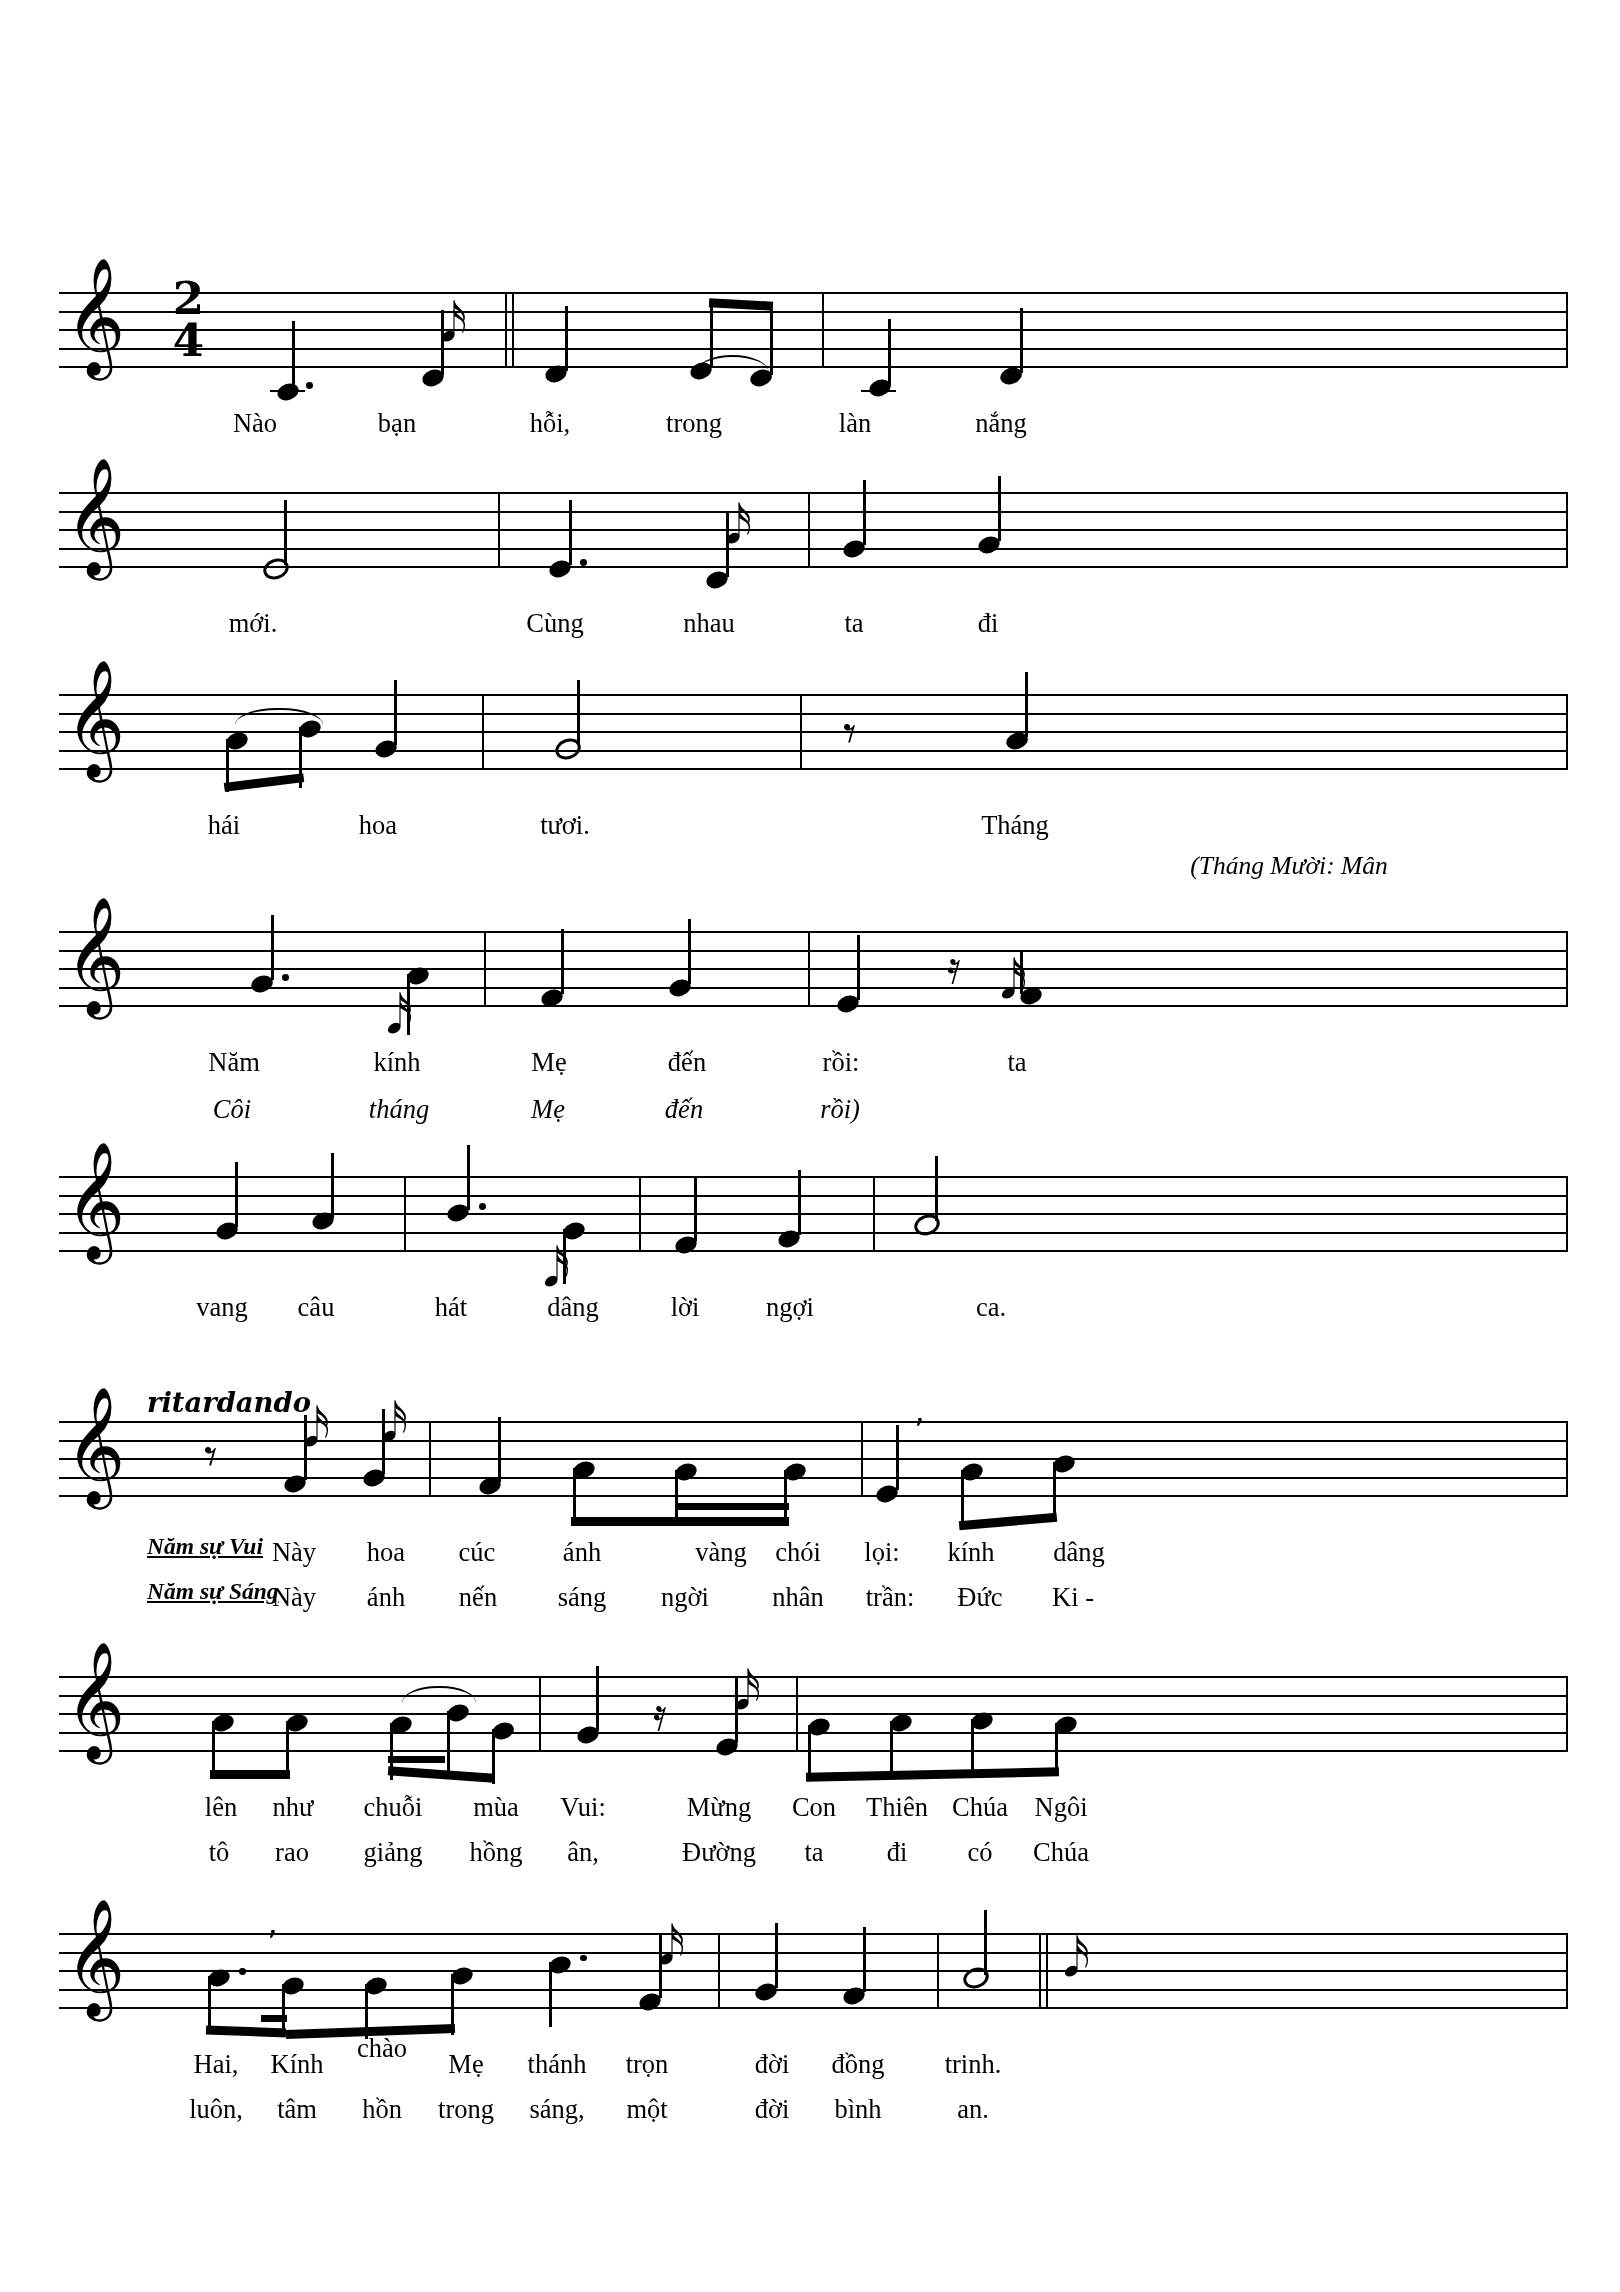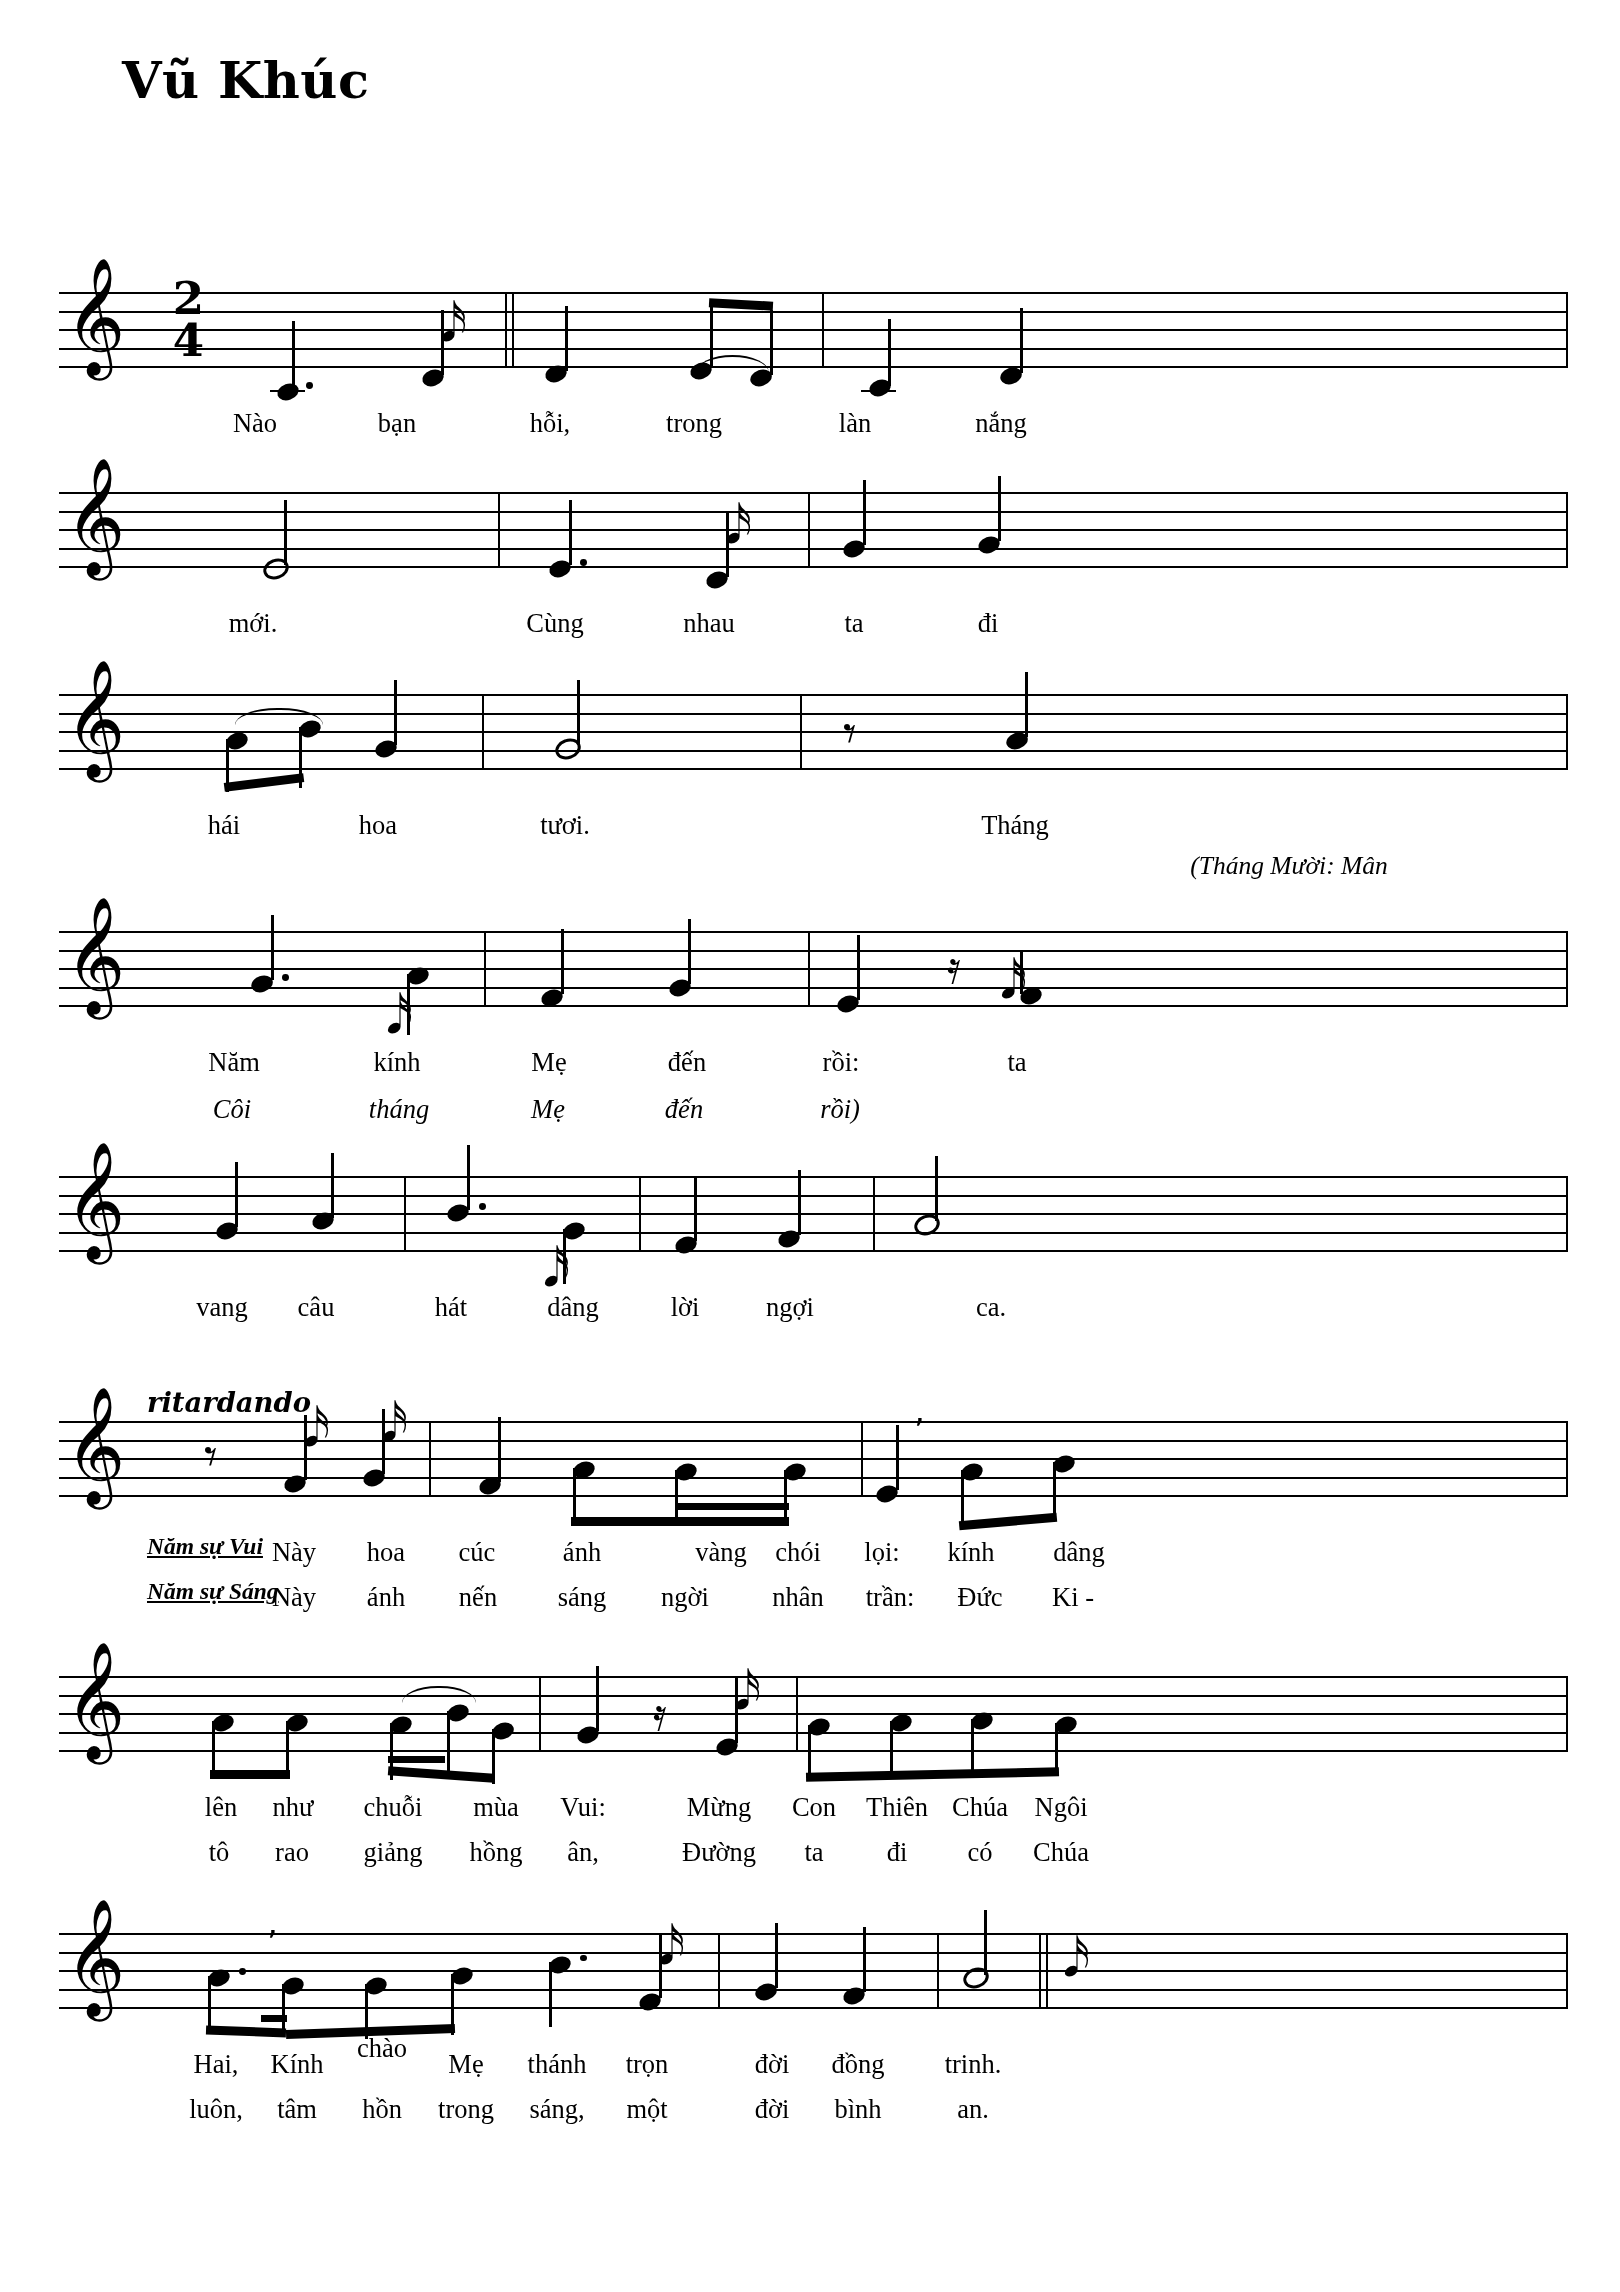--- a/index.html
+++ b/index.html
@@ -202,21 +202,20 @@
     font-weight: bold;
     white-space: nowrap;
   }
 </style>
 </head>
 <body>
 
 <div class="sheet">
 
   <div class="title-block">
-    <div class="title-line">Vũ Khúc</div>
   </div>
 
   <div class="system" style="top:292px;">
     <div class="staff">
       <div class="line"></div>
       <div class="line"></div>
       <div class="line"></div>
       <div class="line"></div>
       <div class="line"></div>
     </div>

